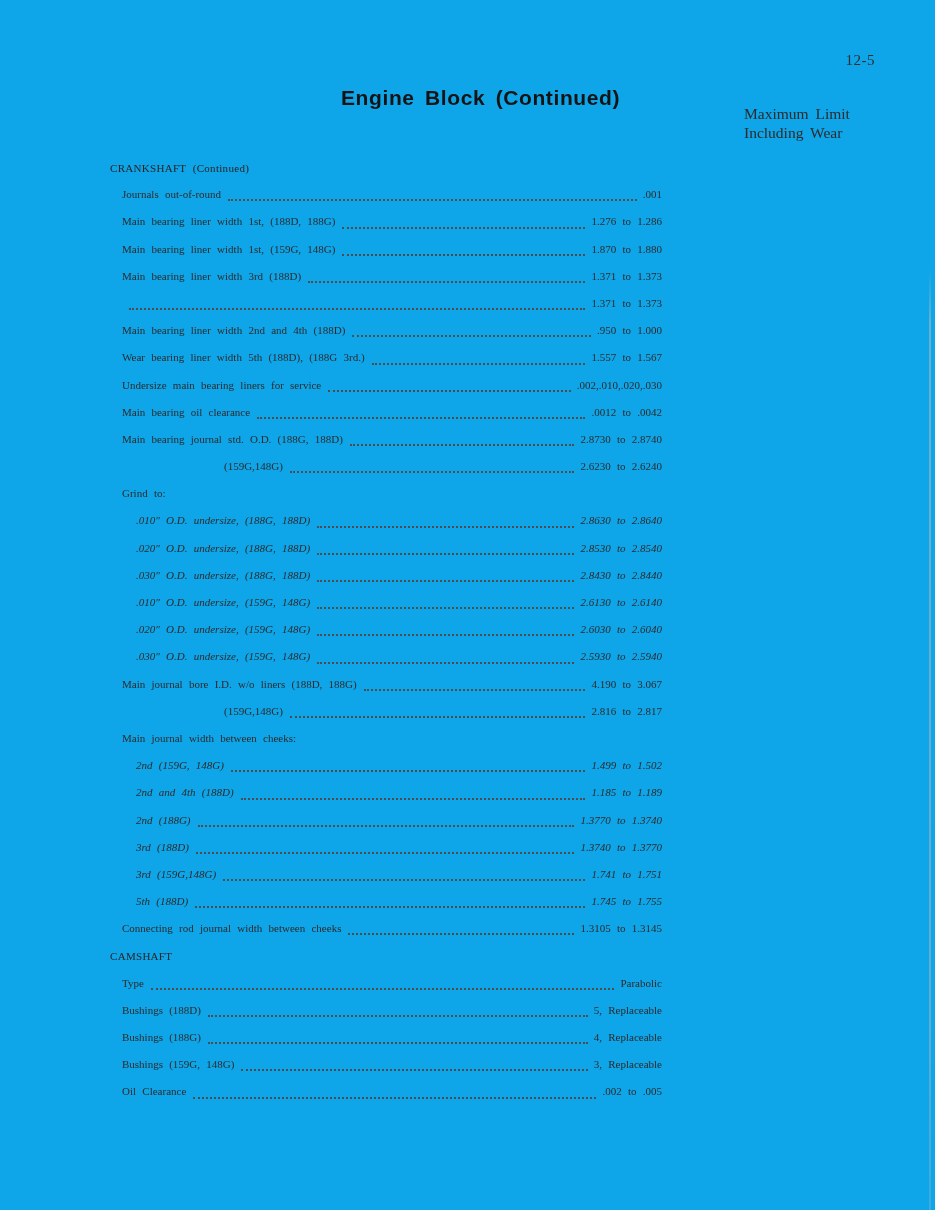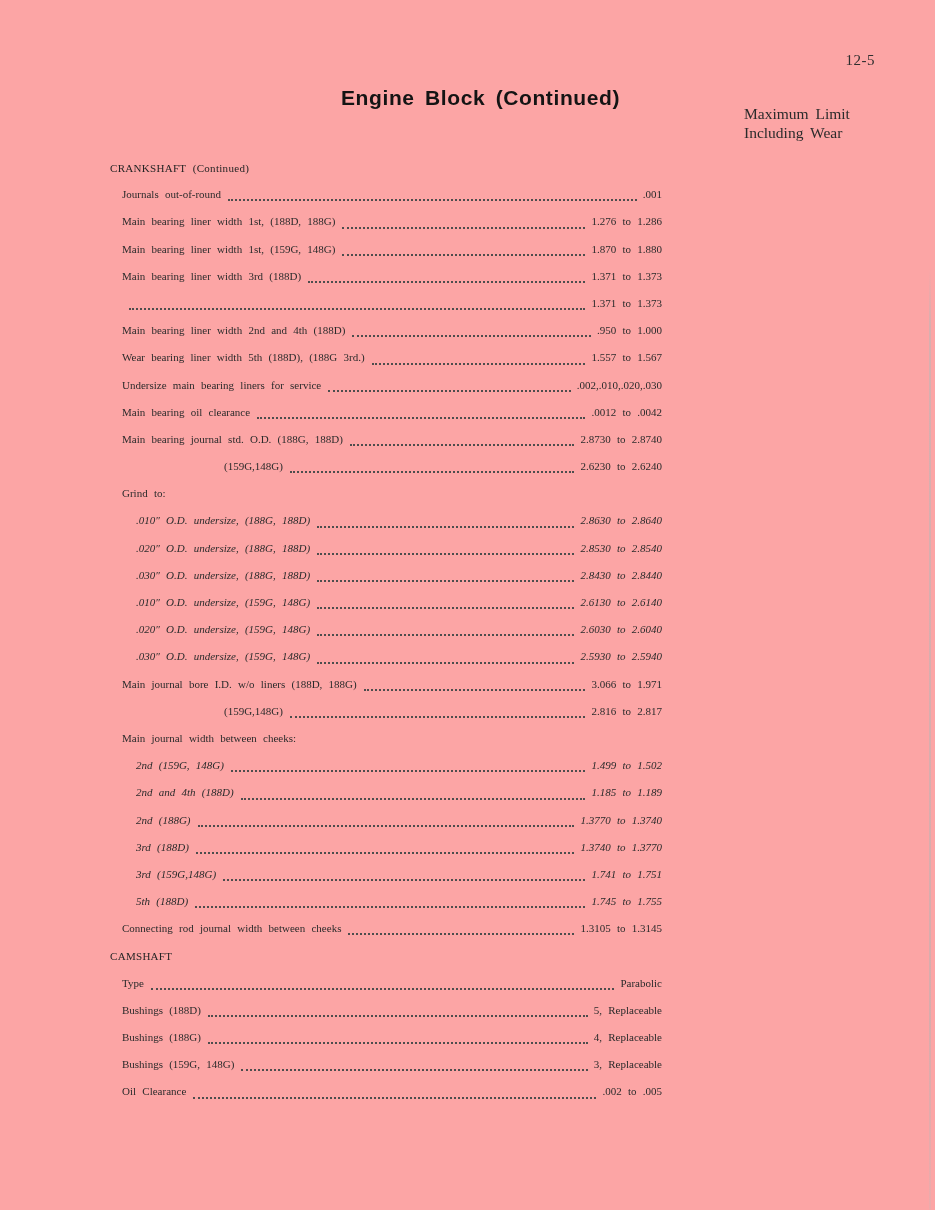--- a/index.html
+++ b/index.html
@@ -6,21 +6,21 @@
   body {
     width: 935px; height: 1210px;
     background: #ffffff;
     font-family: "Liberation Serif", serif;
     color: #262626;
     position: relative;
     overflow: hidden;
   }
   .page {
     position: absolute; inset: 0;
-    background: #fca5a5;
+    background: #0ea5e9;
   }
   .page-number {
     position: absolute; top: 52px; right: 60px;
     font-size: 15px; letter-spacing: 0.5px; color: #2e2e2e;
   }
   .doc-title {
     position: absolute; top: 86px; left: 341px;
     font-family: "Liberation Sans", sans-serif;
     font-weight: 700; font-size: 21px; letter-spacing: 0.6px;
     word-spacing: 4px; color: #141414;
@@ -163,21 +163,21 @@
         <span class="row-value">2.6030 to 2.6040</span>
       </div>
       <div class="spec-row indent-2">
         <span class="row-label">.030″ O.D. undersize, (159G, 148G)</span>
         <span class="leader"></span>
         <span class="row-value">2.5930 to 2.5940</span>
       </div>
       <div class="spec-row indent-1">
         <span class="row-label">Main journal bore I.D. w/o liners (188D, 188G)</span>
         <span class="leader"></span>
-        <span class="row-value">3.066 to 1.971</span>
+        <span class="row-value">4.190 to 3.067</span>
       </div>
       <div class="spec-row indent-3">
         <span class="row-label">(159G,148G)</span>
         <span class="leader"></span>
         <span class="row-value">2.816 to 2.817</span>
       </div>
       <div class="spec-row indent-1">
         <span class="row-label">Main journal width between cheeks:</span>
       </div>
       <div class="spec-row indent-2">

